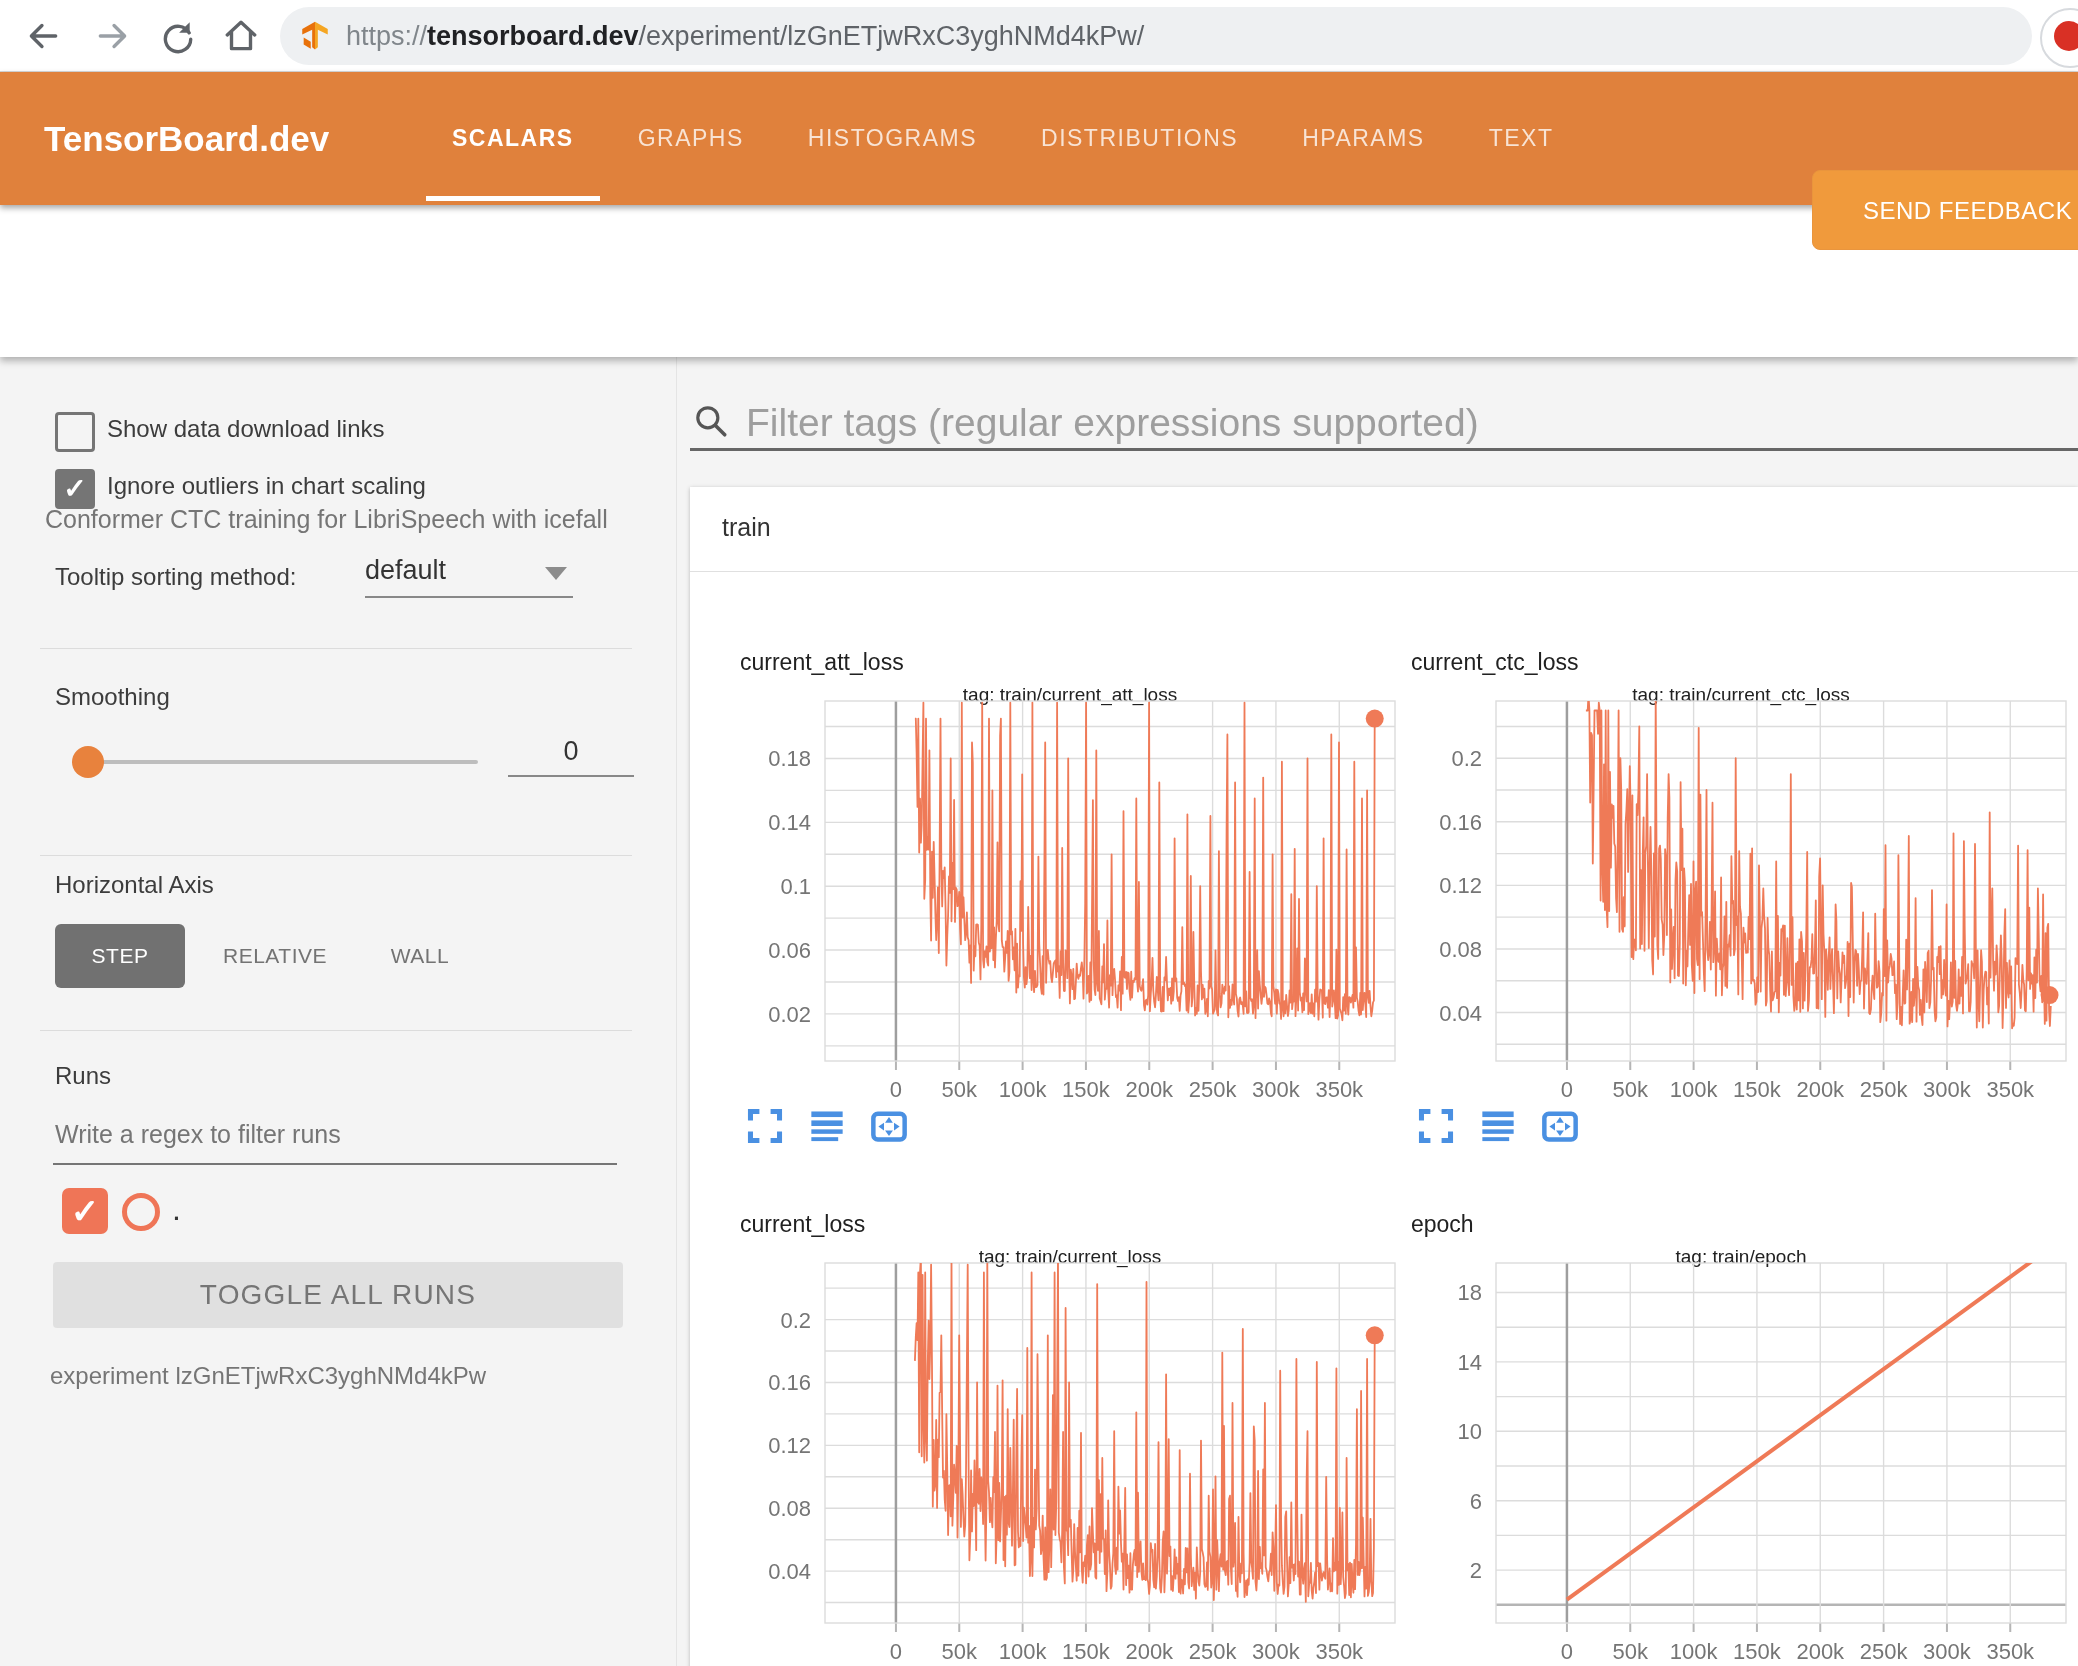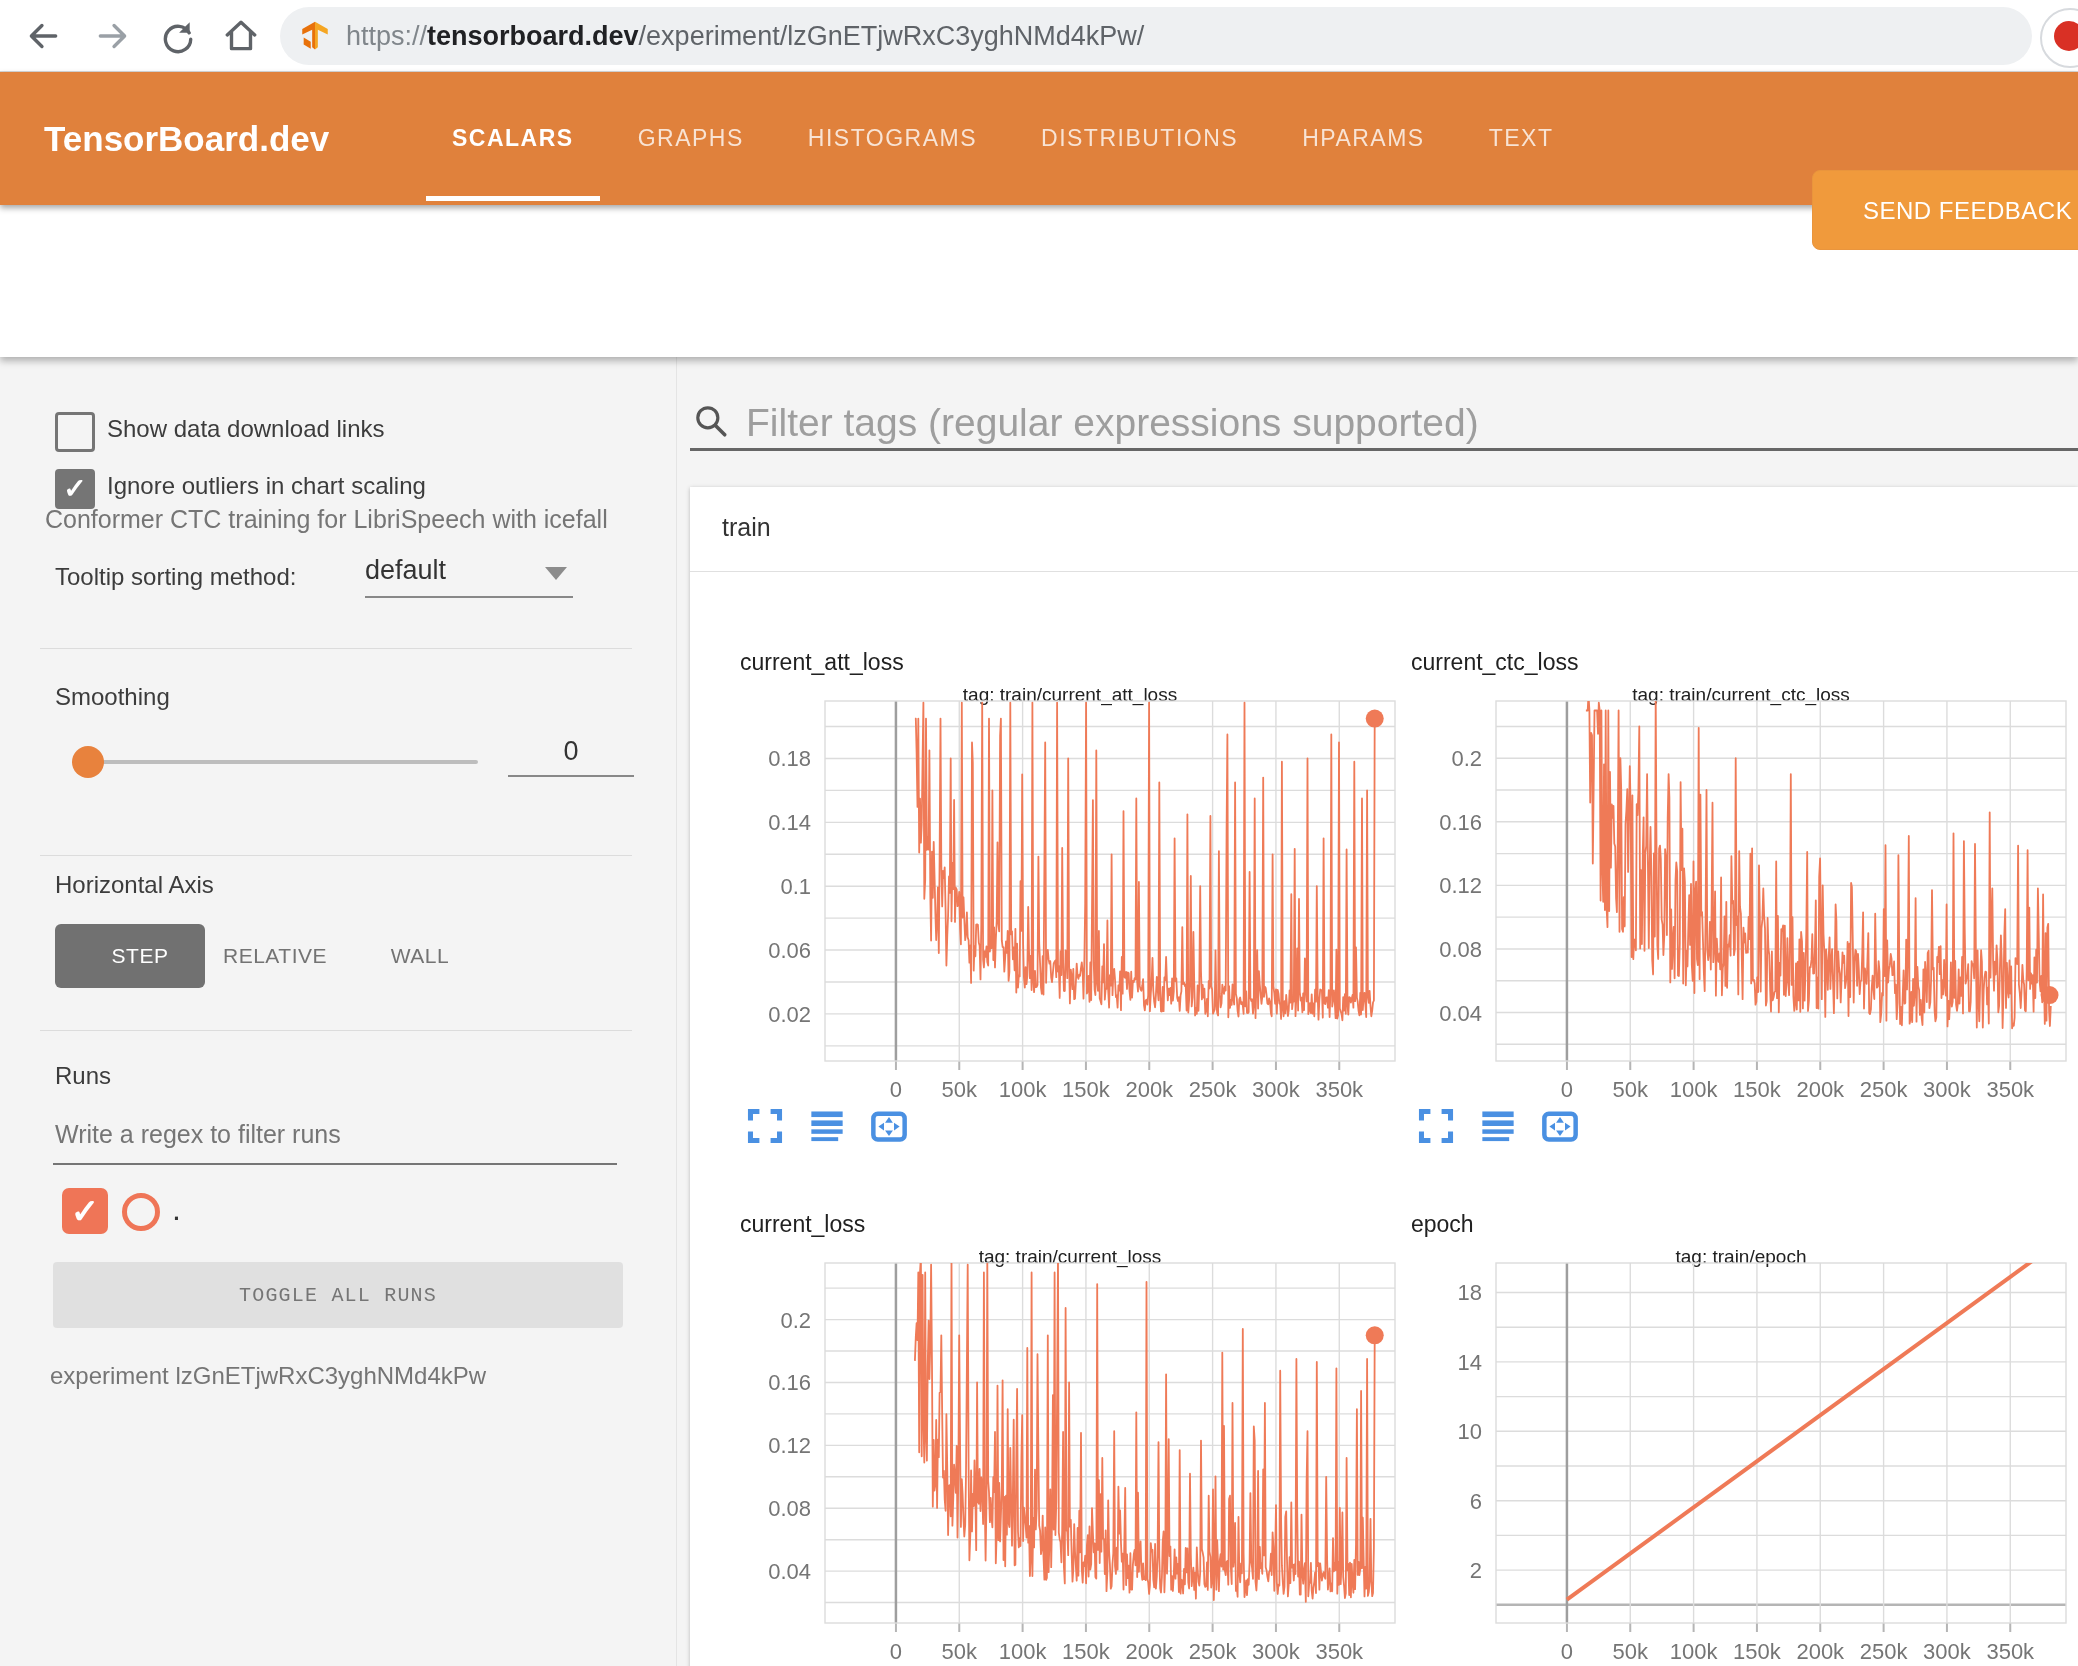--- a/index.html
+++ b/index.html
@@ -29,24 +29,24 @@
   
   #sidebar{position:absolute;left:0;top:357px;width:676px;height:1309px;background:#f4f4f4;border-right:1px solid #e4e4e4;}
   .sb-label{font-size:24px;color:#3c3c3c;}
   .divider{position:absolute;left:40px;width:592px;height:0;border-top:1px solid #dcdcdc;}
   .cb{position:absolute;width:34px;height:34px;border:3px solid #757575;border-radius:4px;background:transparent;}
   .cb.checked{background:#757575;}
   .cb .mark{display:block;color:#fff;font-size:28px;font-weight:bold;line-height:34px;text-align:center;}
   .ul-input{border:none;border-bottom:2px solid #888;background:transparent;font-family:"Liberation Sans",sans-serif;}
   .caret{width:0;height:0;border-left:11px solid transparent;border-right:11px solid transparent;border-top:13px solid #8c8c8c;}
   .axis-btn{position:absolute;top:924px;height:64px;border-radius:6px;font-size:21px;letter-spacing:.5px;display:flex;align-items:center;justify-content:center;}
-  .axis-btn.selected{background:#717171;color:#ffffff;padding-left:20px;}
+  .axis-btn.selected{background:#717171;color:#ffffff;}
   .axis-btn.plain{color:#737373;}
   #toggle-runs{position:absolute;left:53px;top:1262px;width:570px;height:66px;background:#e0e0e0;border:none;border-radius:4px;
-    color:#757575;font-size:20px;letter-spacing:1.2px;font-family:Liberation Mono, monospace;}
+    color:#757575;font-size:28px;letter-spacing:1.2px;font-family:Liberation Sans, sans-serif;}
   
   #filter-row{position:absolute;left:690px;top:398px;width:1388px;height:60px;}
   #filter-input{position:absolute;left:54px;top:2px;width:1320px;font-size:39px;color:#3c3c3c;background:transparent;border:none;outline:none;}
   #filter-input::placeholder{color:#9e9e9e;opacity:1;}
   #filter-underline{position:absolute;left:0;top:50px;width:1388px;height:3px;background:#666;}
   #train-card{position:absolute;left:690px;top:487px;width:1388px;height:1240px;background:#ffffff;box-shadow:0 1px 4px rgba(0,0,0,.25);}
   #train-header{position:absolute;left:0;top:0;width:1388px;height:84px;border-bottom:1px solid #e0e0e0;}
   #train-title{position:absolute;left:32px;top:26px;font-size:25px;color:#333;}
   .chart-cell{position:absolute;width:660px;}
   .chart-title{font-size:23px;color:#212121;margin:16px 0 6px 0;}

